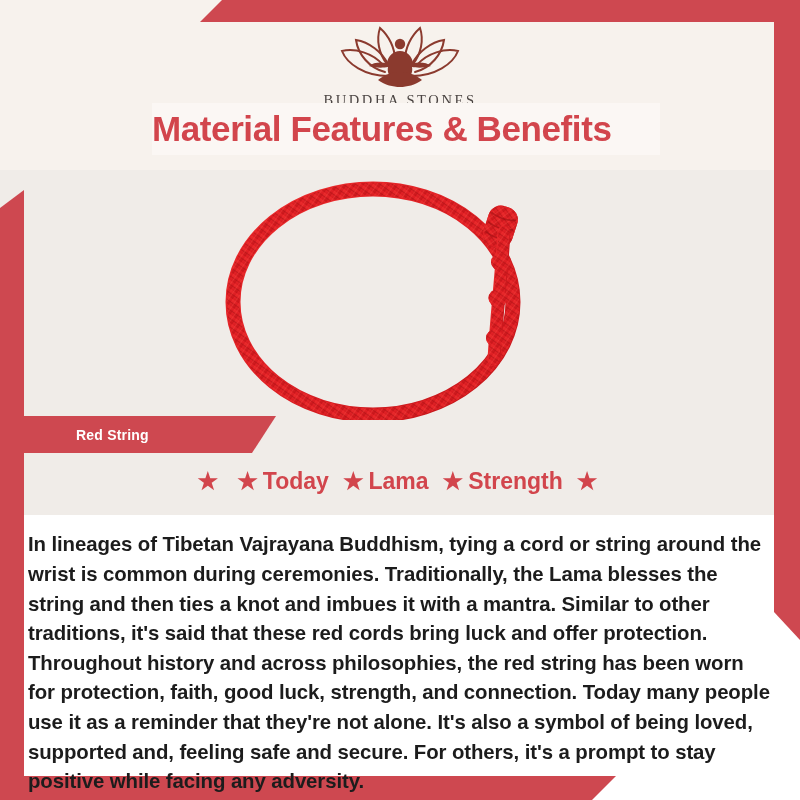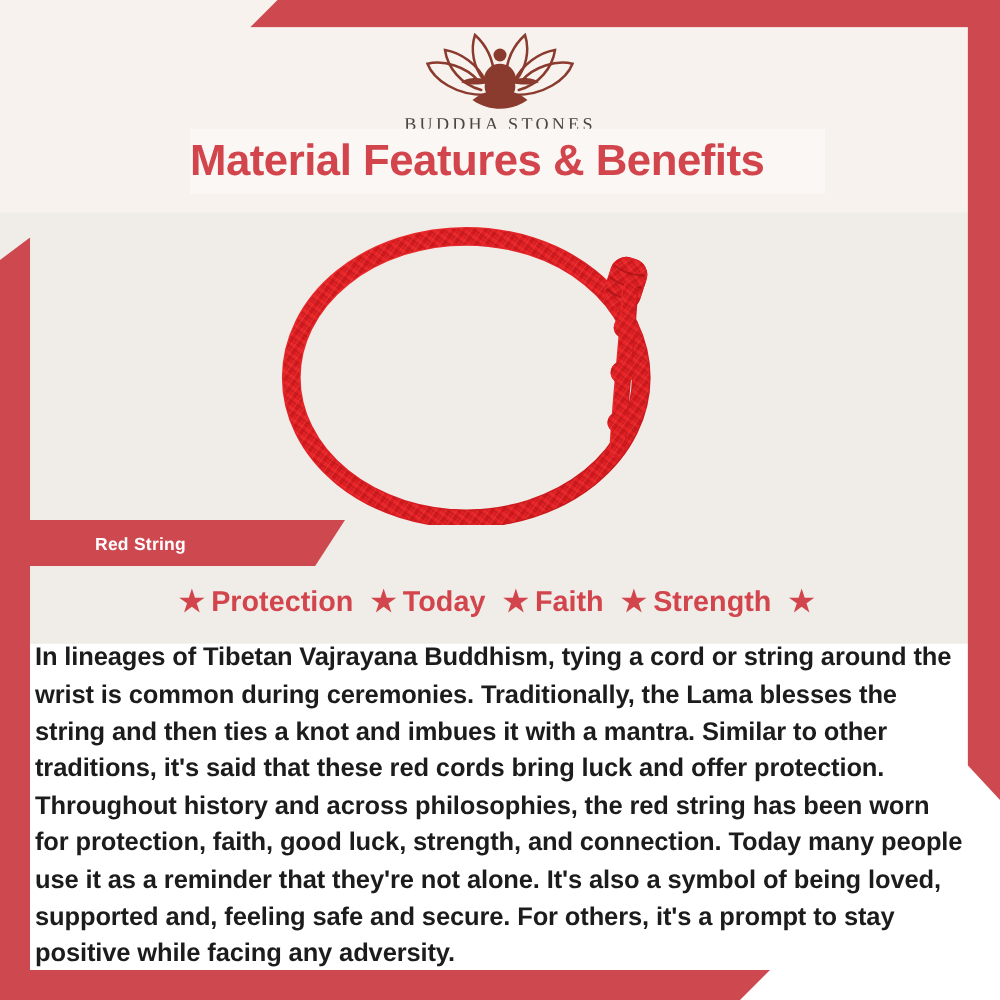--- a/index.html
+++ b/index.html
@@ -152,21 +152,21 @@
   .feature .star {
     font-size: 23px;
     line-height: 1;
     margin-right: 5px;
     color: #d2454c;
   }
 
   
   .body-copy {
     position: absolute;
-    left: 28px; top: 492px;
+    left: 28px; top: 510px;
     width: 745px;
     font-size: 20.4px;
     font-weight: 700;
     line-height: 29.6px;
     color: #1c1c1c;
     letter-spacing: -0.1px;
   }
 </style>
 </head>
 <body>
@@ -252,29 +252,28 @@
     </svg>
   </div>
 
   <div class="ribbon">
     <span class="ribbon-text">Red String</span>
   </div>
 
   <div class="features">
     <span class="feature">
       <span class="star">★</span>
-      <span>Protection</span>
     </span>
     <span class="feature">
       <span class="star">★</span>
       <span>Today</span>
     </span>
     <span class="feature">
       <span class="star">★</span>
-      <span>Faith</span>
+      <span>Lama</span>
     </span>
     <span class="feature">
       <span class="star">★</span>
       <span>Strength</span>
     </span>
     <span class="feature">
       <span class="star">★</span>
     </span>
   </div>
 

